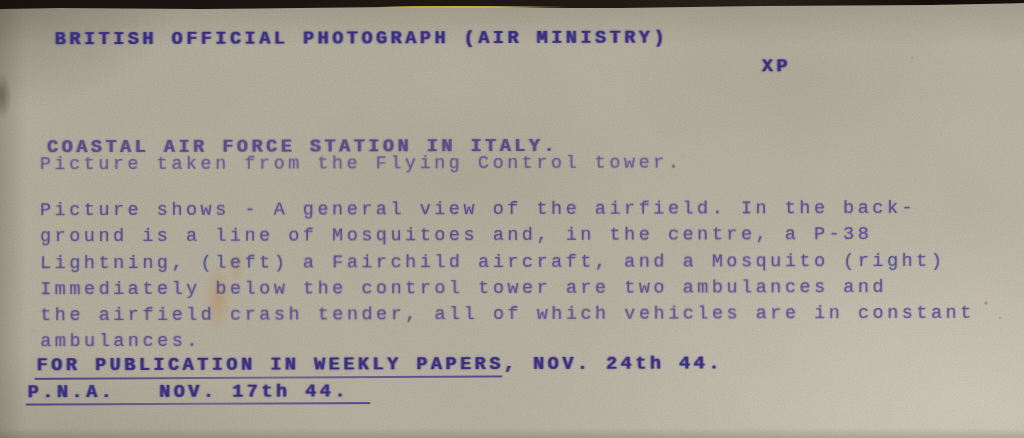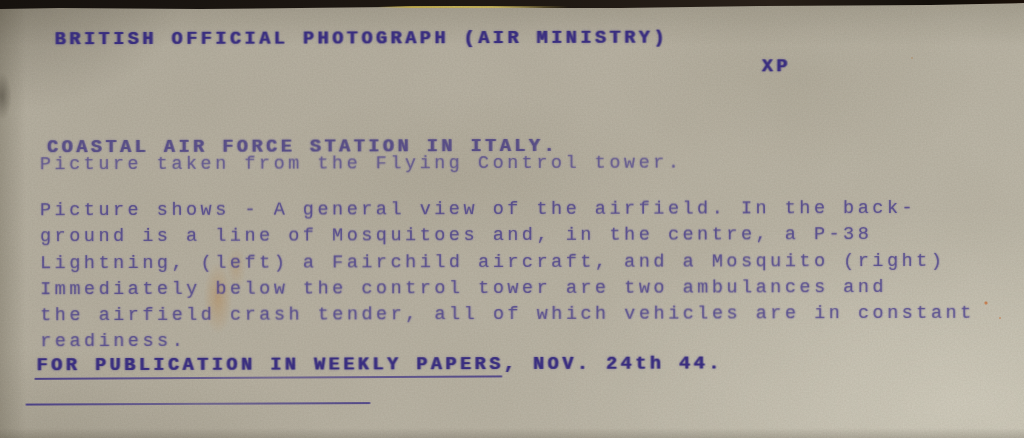--- a/index.html
+++ b/index.html
@@ -111,26 +111,27 @@
     <div class="line bold-ink faint" style="left:47px; top:102px;margin-top:32px;">COASTAL AIR FORCE STATION IN ITALY.</div>
 
     <div class="line faint" style="left:40px; top:151px;">Picture taken from the Flying Control tower.</div>
 
     <div>
       <div class="line para-line" style="left:40px; top:197px;">Picture shows - A general view of the airfield. In the back-</div>
       <div class="line para-line" style="left:40px; top:223px;">ground is a line of Mosquitoes and, in the centre, a P-38</div>
       <div class="line para-line" style="left:40px; top:250px;">Lightning, (left) a Fairchild aircraft, and a Mosquito (right)</div>
       <div class="line para-line" style="left:40px; top:276px;">Immediately below the control tower are two ambulances and</div>
       <div class="line para-line" style="left:40px; top:302px;">the airfield crash tender, all of which vehicles are in constant</div>
-      <div class="line para-line" style="left:40px; top:328px;">readiness.</div>
+      <div class="line para-line" style="left:40px; top:328px;">ambulances.</div>
     </div>
 
     <div class="line bold-ink" style="left:36px; top:352px;">FOR PUBLICATION IN WEEKLY PAPERS, NOV. 24th 44.</div>
     <div class="rule" style="left:34px; top:376px; width:468px; transform:rotate(-0.15deg);"></div>
 
+    <div class="line bold-ink" style="left:27px; top:379px;">P.N.A.   NOV. 17th 44.</div>
     <div class="rule" style="left:25px; top:402px; width:345px; transform:rotate(-0.1deg);"></div>
 
   </div>
 
   <div class="edge-top"></div>
   <div class="edge-artifact"></div>
 
   <svg class="noise" width="1024" height="438" aria-hidden="true">
     <filter id="grain">
       <feTurbulence type="fractalNoise" baseFrequency="0.65" numOctaves="2" seed="7" stitchTiles="stitch"></feTurbulence>

